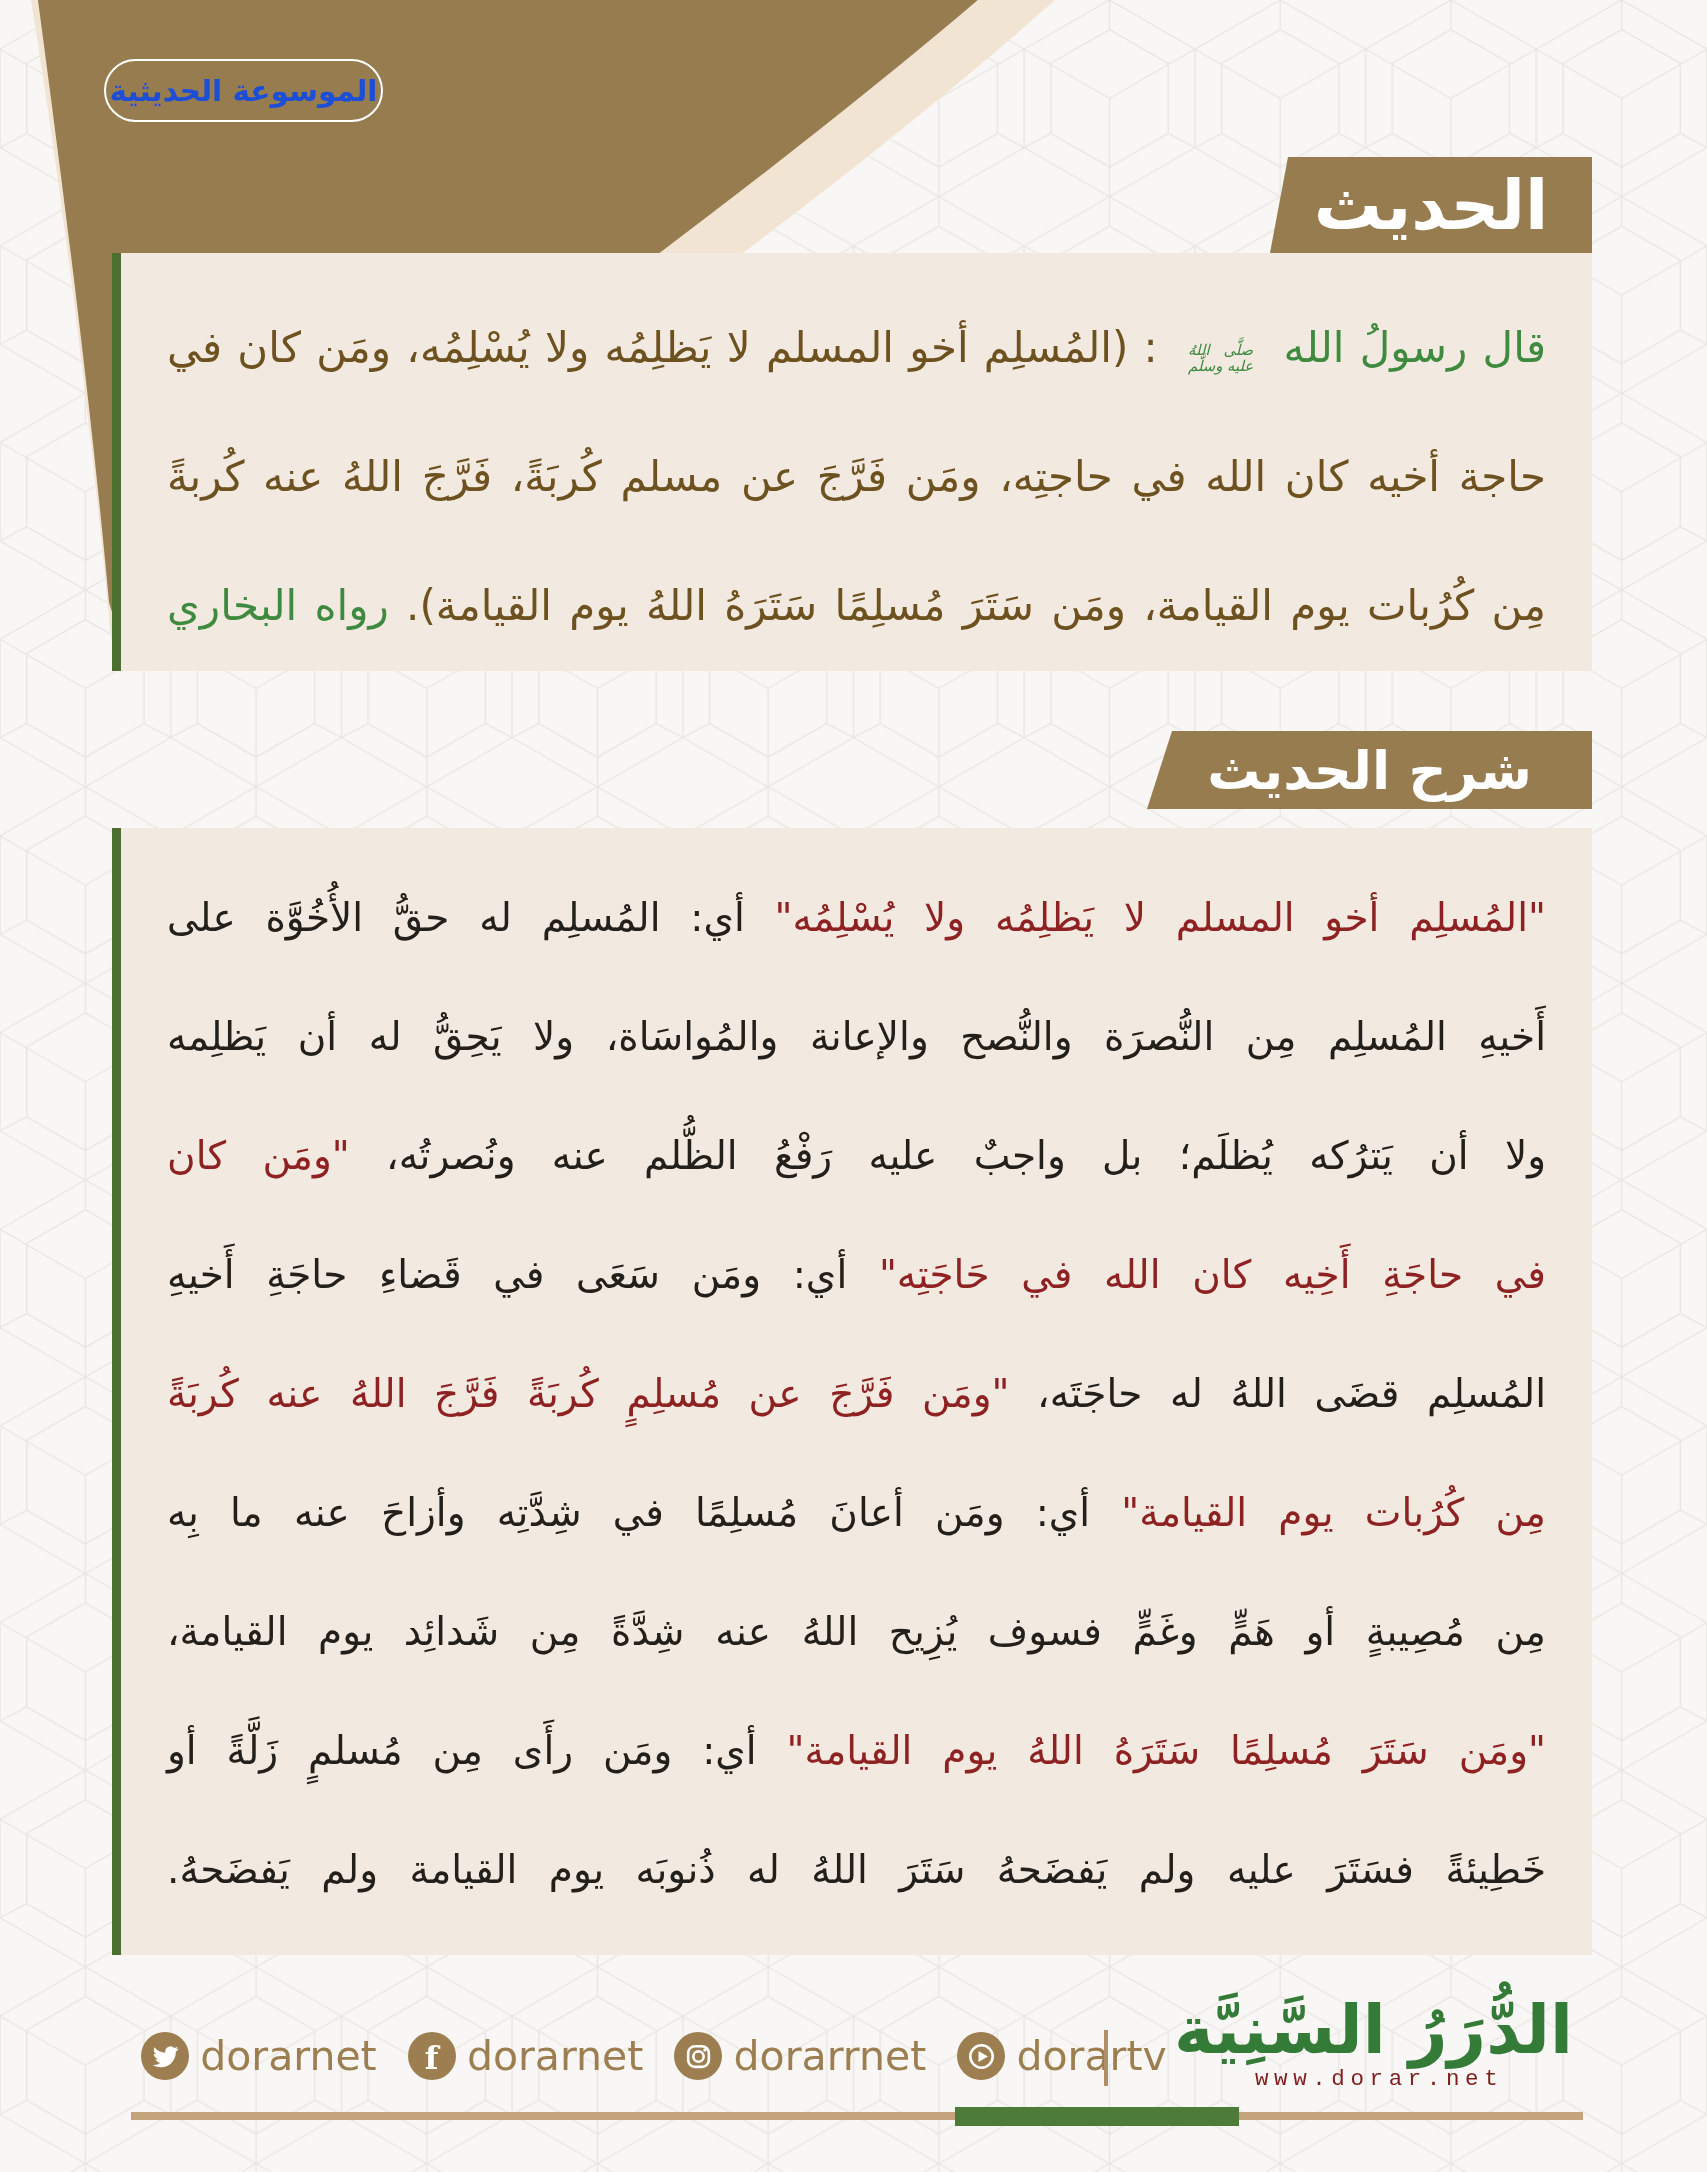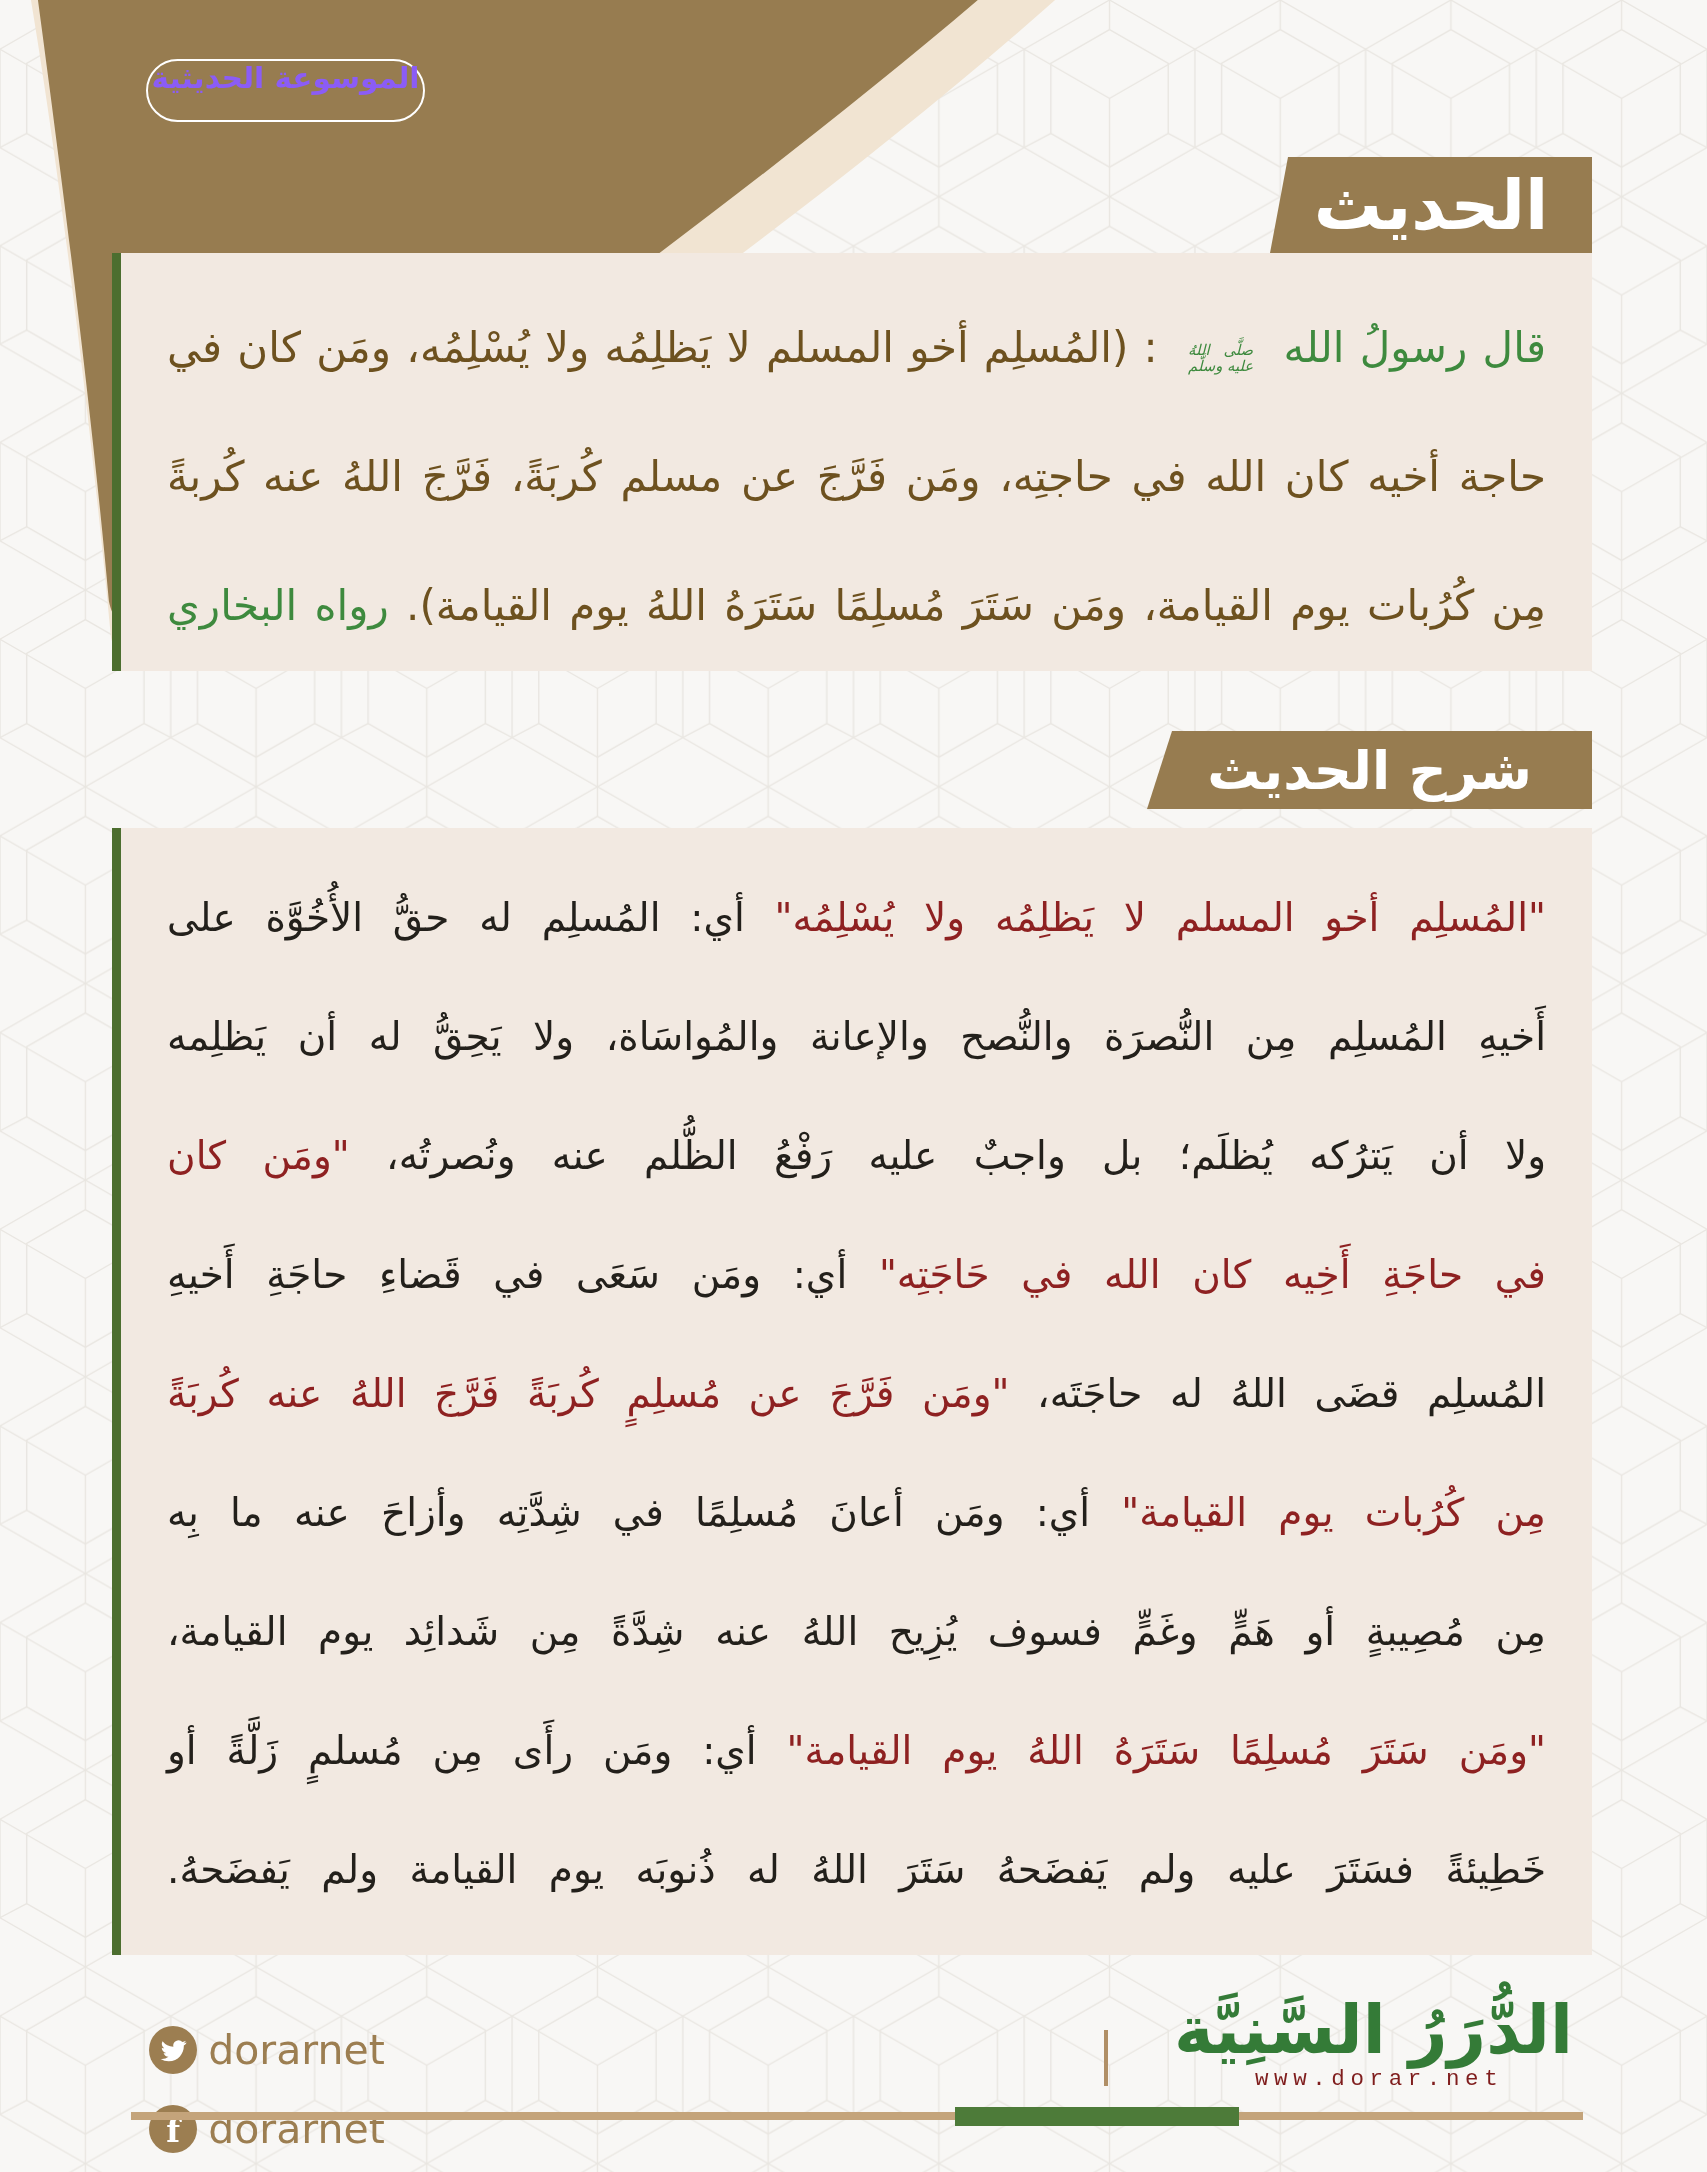--- a/index.html
+++ b/index.html
@@ -7,22 +7,22 @@
     position:relative;width:1707px;height:2172px;overflow:hidden;
     background:#f8f7f5;
     font-family:"DejaVu Sans",sans-serif;
   }
   .bg-svg{position:absolute;left:0;top:0;z-index:0;}
   .swoosh-svg{position:absolute;left:0;top:0;z-index:1;}
 
   .badge{
     position:absolute;left:104px;top:59px;width:275px;height:59px;z-index:2;
     border:2.8px solid #ffffff;border-radius:32px;
-    display:flex;align-items:flex-start;justify-content:center;
-    color:#8b5cf6;font-size:29.5px;font-weight:bold;direction:rtl;margin-left:42px;
+    display:flex;align-items:center;justify-content:center;
+    color:#1d4ed8;font-size:29.5px;font-weight:bold;direction:rtl;
   }
 
   .section-header{
     position:absolute;z-index:2;background:var(--brown);color:#ffffff;
     font-weight:bold;display:flex;align-items:center;justify-content:center;
     direction:rtl;
   }
   .header-hadith{left:1270px;top:157px;width:322px;height:96px;font-size:68px;
     clip-path:polygon(18px 0,100% 0,100% 100%,0 100%);}
   .header-sharh{left:1147px;top:731px;width:445px;height:78px;font-size:53px;
@@ -43,21 +43,21 @@
   .seg-brown{color:var(--text_brown);}
   .seg-red{color:var(--text_red);}
   .seg-dark{color:var(--text_dark);}
   .seg-salat{
     display:inline-block;color:var(--text_green);font-size:14.8px;line-height:1.1;
     white-space:pre-line;text-align:right;vertical-align:-9.8px;margin:0 15px;font-style:italic;
   }
 
   .social-bar{
     position:absolute;left:141px;top:2026px;height:60px;z-index:2;
-    display:flex;align-items:center;gap:31px;flex-direction:column;
+    display:flex;align-items:center;gap:31px;
   }
   .social-item{display:flex;align-items:center;gap:11.2px;cursor:pointer;}
   .social-handle{color:var(--footer_tan);font-size:41px;}
   .icon-circle{
     width:48px;height:48px;border-radius:50%;background:var(--footer_tan);
     display:flex;align-items:center;justify-content:center;flex:0 0 auto;
   }
   .fb-f{color:#ffffff;font-size:32px;font-weight:bold;font-family:"DejaVu Serif",serif;margin-top:4.2px;}
 
   .footer-divider{position:absolute;left:1104px;top:2030px;width:4.2px;height:56px;

